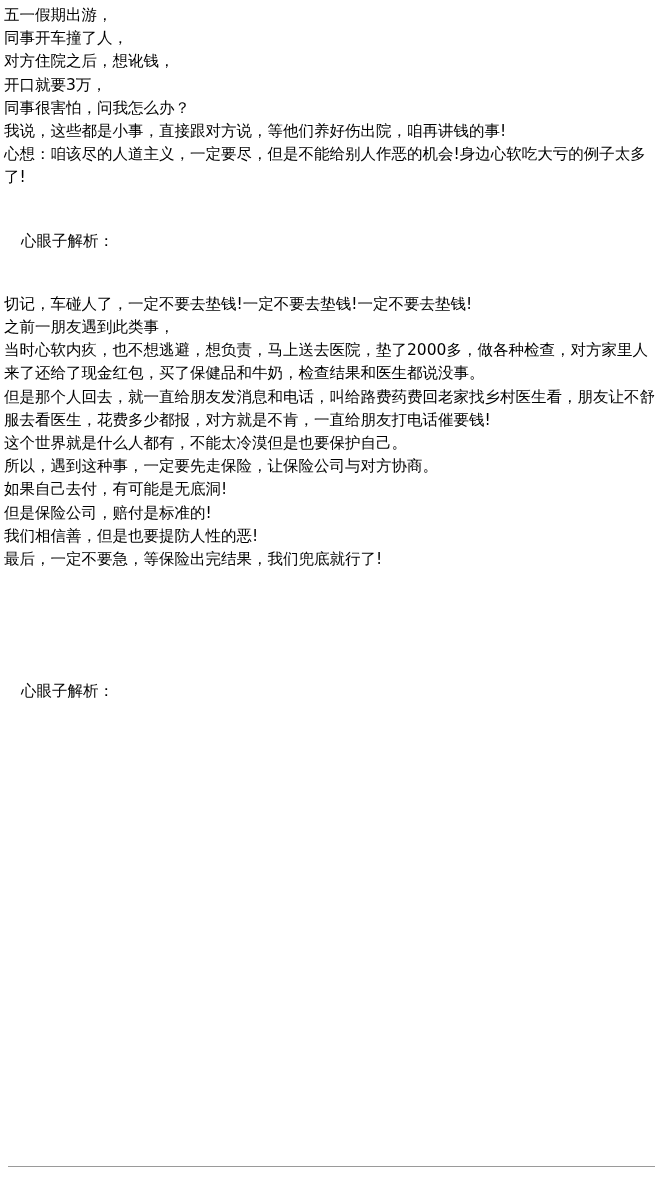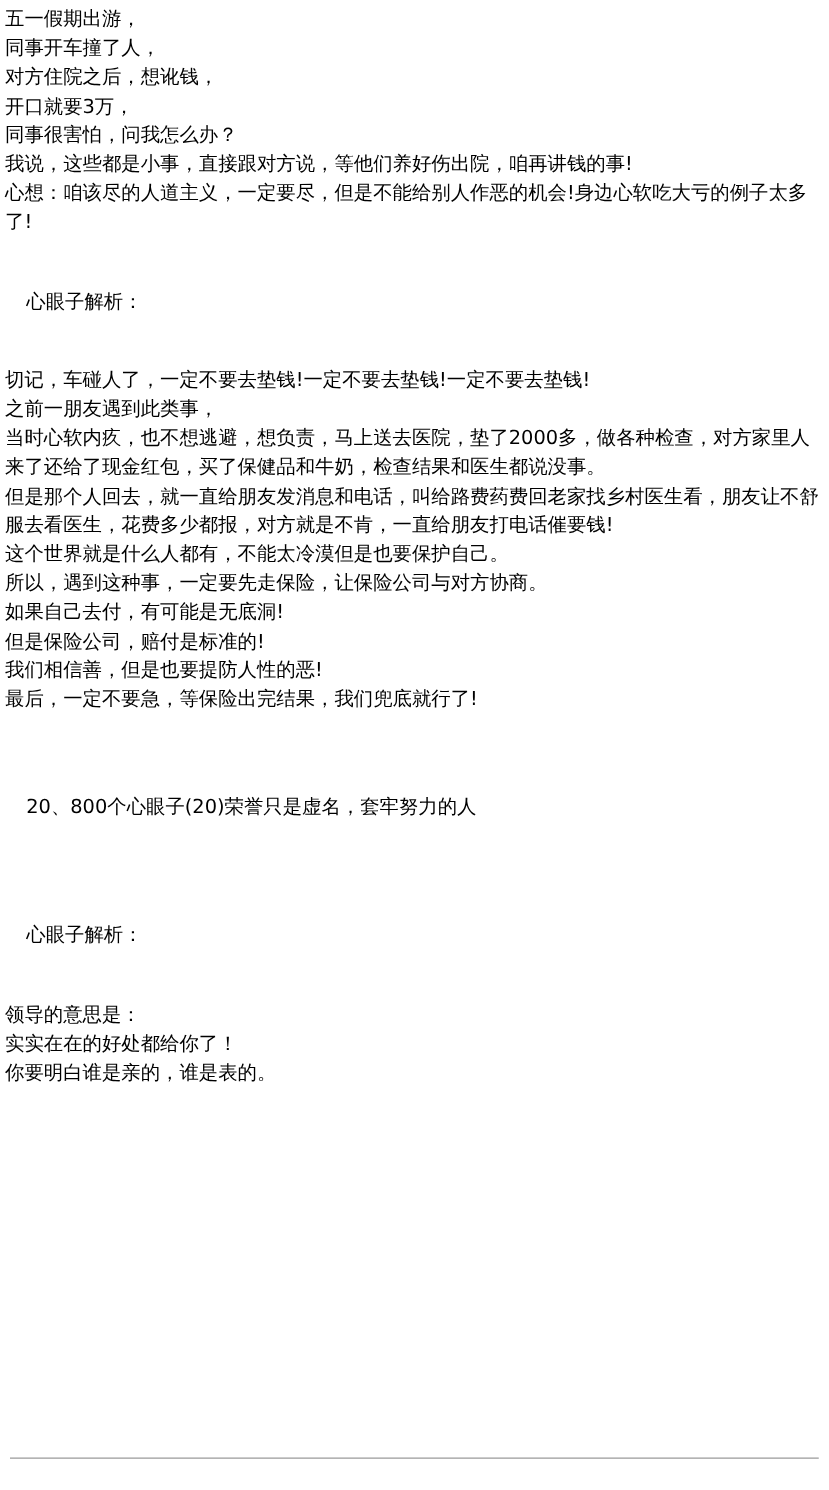--- a/index.html
+++ b/index.html
@@ -90,33 +90,29 @@
 但是那个人回去，就一直给朋友发消息和电话，叫给路费药费回老家找乡村医生看，朋友让不舒服去看医生，花费多少都报，对方就是不肯，一直给朋友打电话催要钱!
 这个世界就是什么人都有，不能太冷漠但是也要保护自己。
 所以，遇到这种事，一定要先走保险，让保险公司与对方协商。
 如果自己去付，有可能是无底洞!
 但是保险公司，赔付是标准的!
 我们相信善，但是也要提防人性的恶!
 最后，一定不要急，等保险出完结果，我们兜底就行了!</p>
 
     <div class="gap-lg"></div>
 
-    <p class="heading">20、800个心眼子(20)荣誉只是虚名，套牢努力的人</p>
 
     <div class="gap-sm"></div>
 
 
     <div class="gap-sm"></div>
 
     <p class="heading">心眼子解析：</p>
 
     <div class="gap-sm"></div>
 
-    <p class="para">领导的意思是：
-实实在在的好处都给你了！
-你要明白谁是亲的，谁是表的。</p>
 
   </div>
 
   <div class="footer">
     <div class="footer-rule"></div>
   </div>
 </div>
 
 </body></html>

